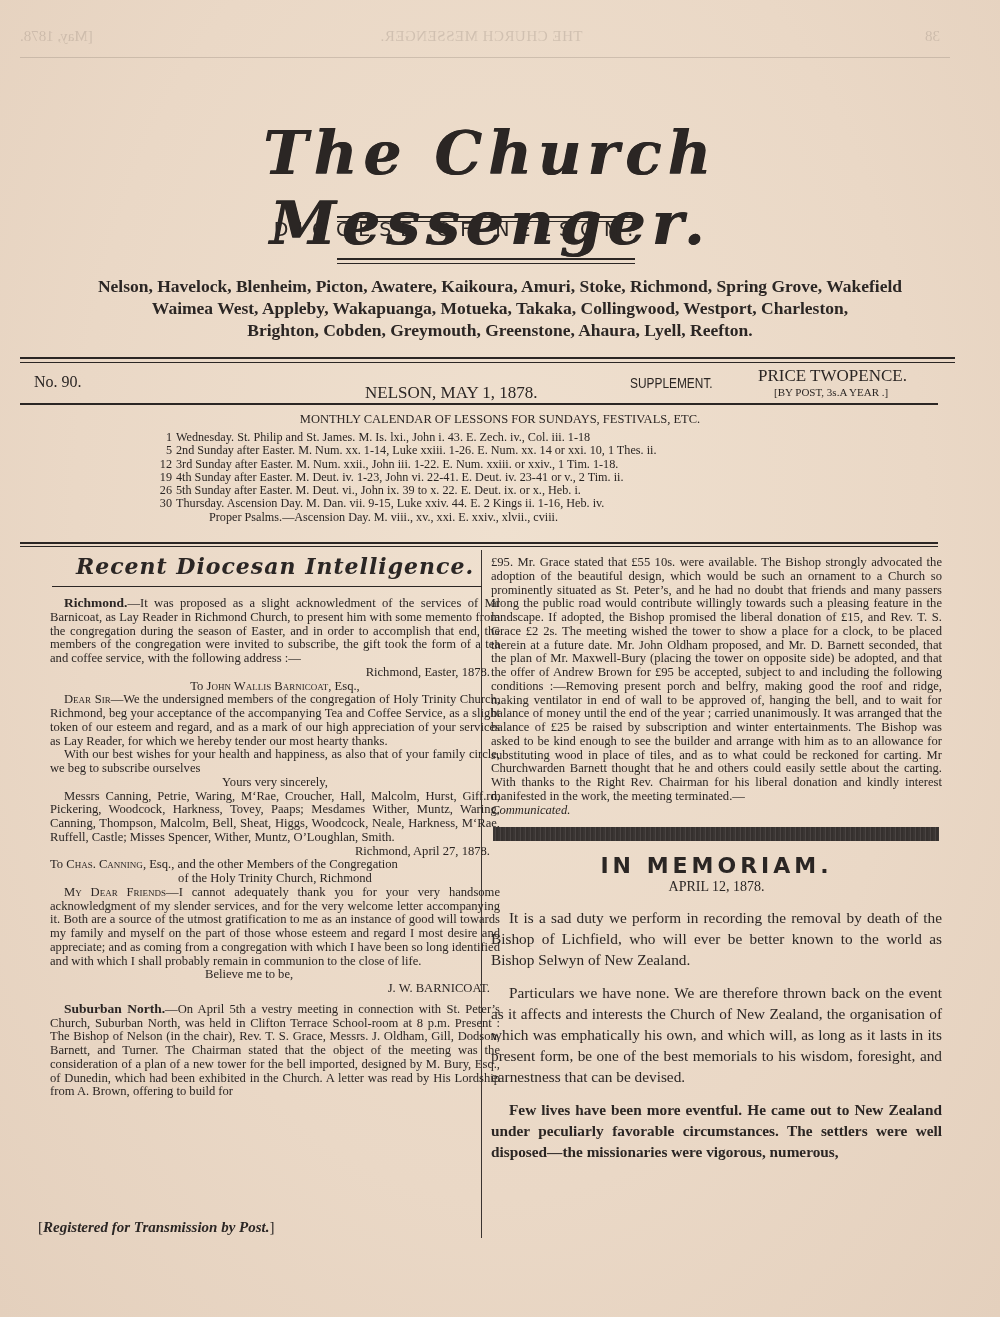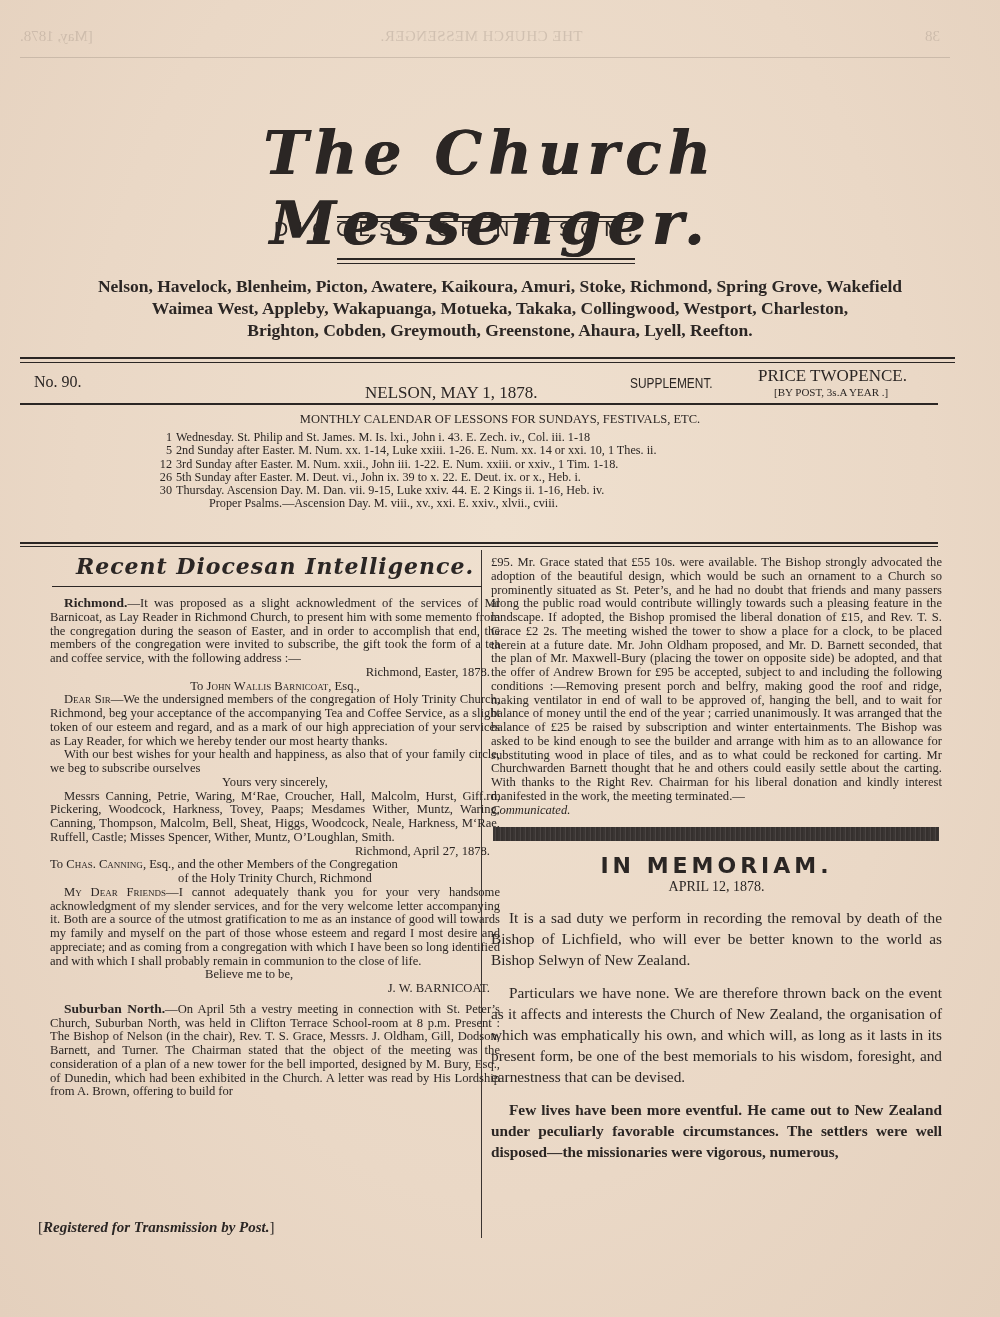--- a/index.html
+++ b/index.html
@@ -160,20 +160,21 @@
     <span class="post">[BY POST, 3s.A YEAR .]</span>
   </div>
 
   <div class="hrule" style="top:403px; left:20px; width:918px; height:2px;"></div>
 
   <div class="cal-title">MONTHLY CALENDAR OF LESSONS FOR SUNDAYS, FESTIVALS, ETC.</div>
   <div class="calendar">
     <div class="row"><span class="day">1</span><span>Wednesday.   St. Philip and St. James.   M. Is. lxi., John i. 43.   E. Zech. iv., Col. iii. 1-18</span></div>
     <div class="row"><span class="day">5</span><span>2nd Sunday after Easter.   M. Num. xx. 1-14, Luke xxiii. 1-26.   E. Num. xx. 14 or xxi. 10, 1 Thes. ii.</span></div>
     <div class="row"><span class="day">12</span><span>3rd Sunday after Easter.   M. Num. xxii., John iii. 1-22.   E. Num. xxiii. or xxiv., 1 Tim. 1-18.</span></div>
+    <div class="row"><span class="day">19</span><span>4th Sunday after Easter.   M. Deut. iv. 1-23, John vi. 22-41.   E. Deut. iv. 23-41 or v., 2 Tim. ii.</span></div>
     <div class="row"><span class="day">26</span><span>5th Sunday after Easter.   M. Deut. vi., John ix. 39 to x. 22.   E. Deut. ix. or x., Heb. i.</span></div>
     <div class="row"><span class="day">30</span><span>Thursday.   Ascension Day.   M. Dan. vii. 9-15, Luke xxiv. 44.   E. 2 Kings ii. 1-16, Heb. iv.</span></div>
     <div class="row psalm">Proper Psalms.—Ascension Day.   M. viii., xv., xxi.   E. xxiv., xlvii., cviii.</div>
   </div>
 
   <div class="hrule" style="top:542px; left:20px; width:918px; height:2px;"></div>
   <div class="hrule" style="top:546px; left:20px; width:918px; height:1px;"></div>
 
   <div class="vdivider"></div>
 

